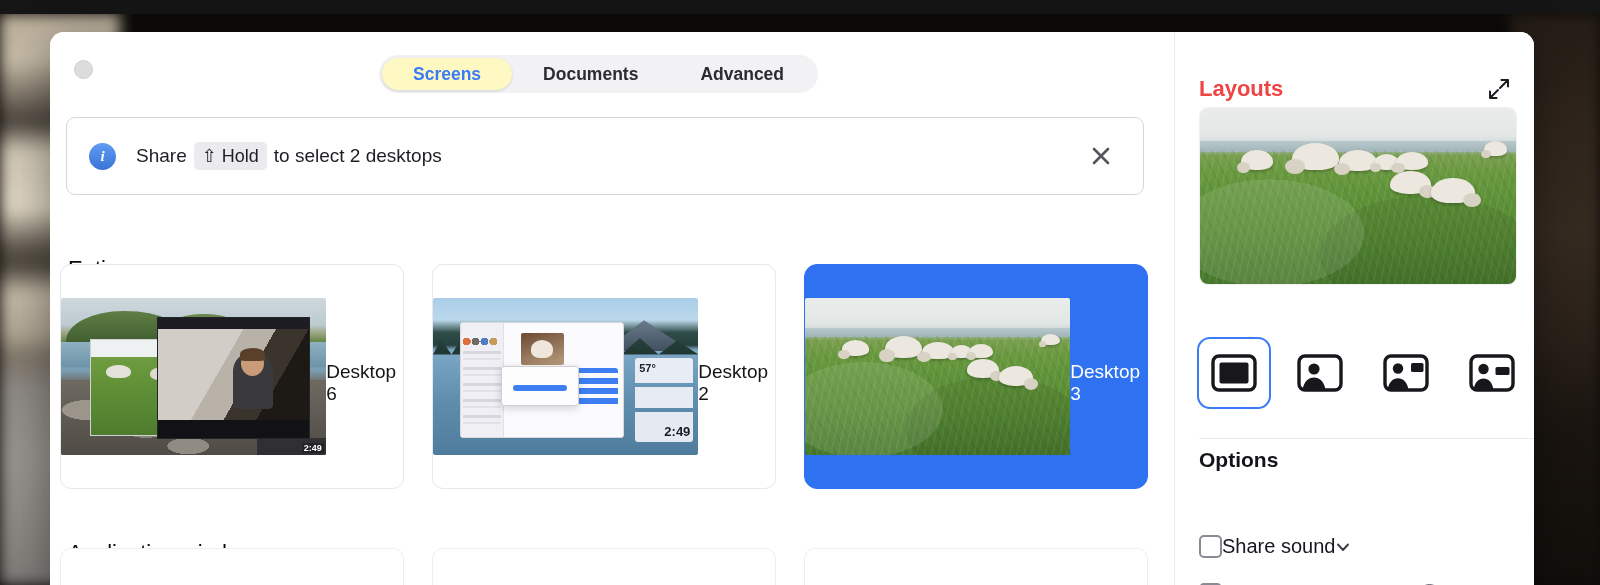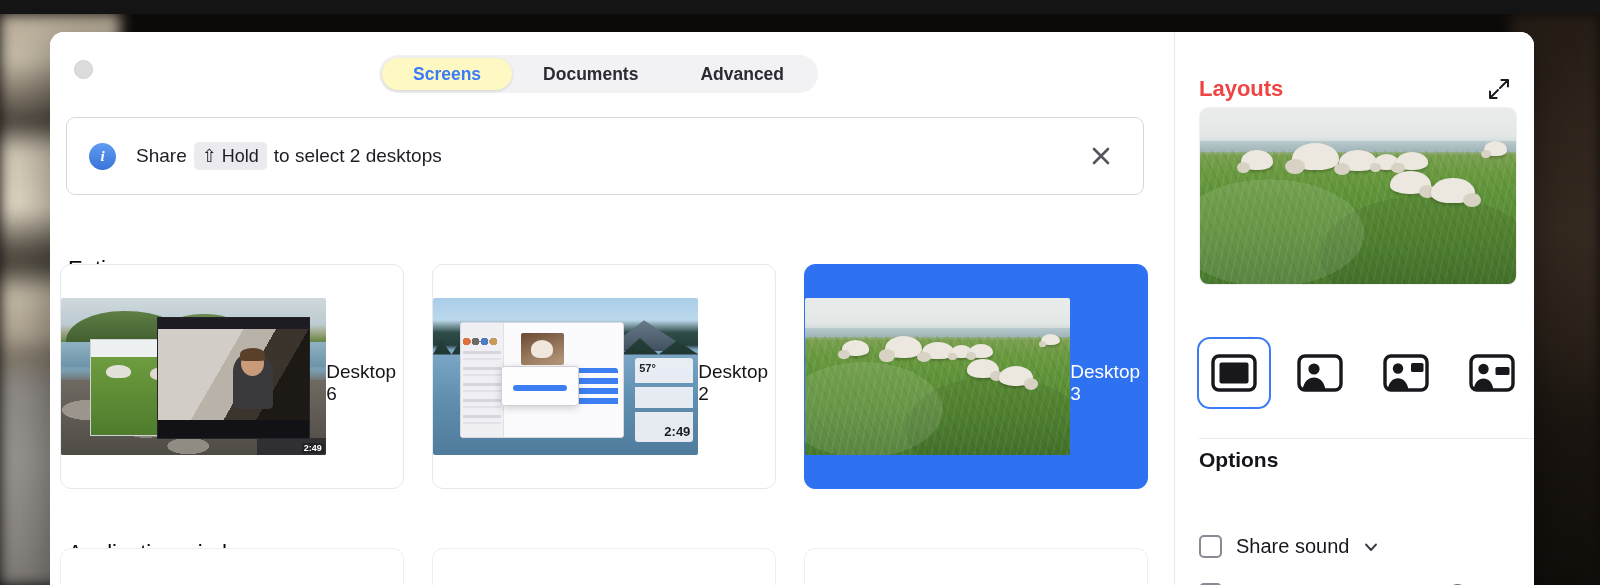--- a/index.html
+++ b/index.html
@@ -196,20 +196,21 @@
     background: #fff;
     display: flex;
     flex-direction: row;
     align-items: center;
     justify-content: center;
     cursor: pointer;
   }
   .screen-card.selected {
     background: #2f72f1;
     border-color: #2f72f1;
+    border-radius: 13px;
   }
   .screen-card .thumb {
     width: 296px; height: 157px;
     border-radius: 2px;
     overflow: hidden;
     position: relative;
   }
   .screen-card .caption {
     margin-top: 13px;
     font-size: 19px;
@@ -542,21 +543,20 @@
     left: 24px; top: 416px;
     font-size: 21px;
     font-weight: bold;
     color: #14141b;
   }
   .option-row {
     position: absolute;
     left: 24px;
     display: flex;
     align-items: center;
-    gap: 14px;
     cursor: pointer;
   }
   #option-share-sound    { top: 503px; }
   #option-optimize-video { top: 551px; }
   .checkbox {
     width: 23px; height: 23px;
     border: 2px solid #8a8a95;
     border-radius: 5px;
     background: #fff;
     flex: 0 0 auto;

